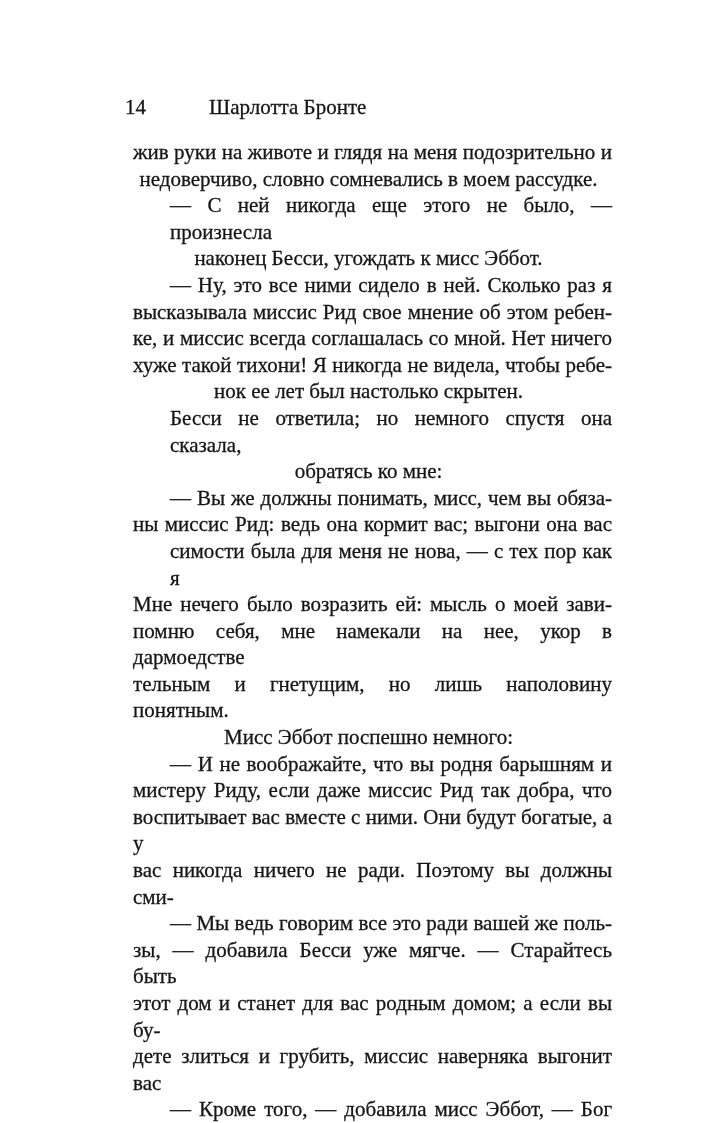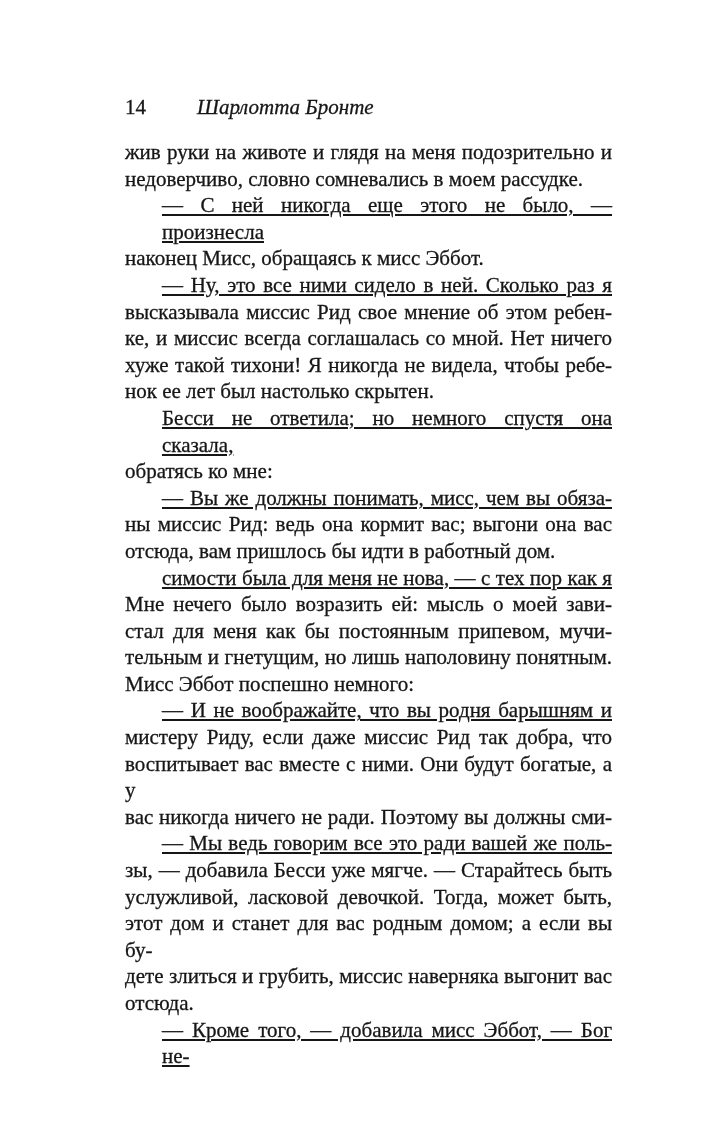--- a/index.html
+++ b/index.html
@@ -26,97 +26,93 @@
     font-size: 21px;
     line-height: 24px;
   }
   .page-number {
     position: absolute;
     left: 0;
     top: 0;
   }
   .running-author {
     position: absolute;
-    left: 72px;
+    left: 84px;
     top: 0;
-    font-style: italic;
   }
   .page-body {
     position: absolute;
     left: 125px;
     top: 139px;
     width: 487px;
     font-size: 21px;
     line-height: 26.6px;
   }
   .para { margin: 0; padding: 0; }
   .line {
     white-space: normal;
-    text-align: left;
+    text-align: center;
   }
   .line.j {
     text-align: justify;
     text-align-last: justify;
+    margin-left: 8px;
   }
   .para.indent .line:first-child {
     padding-left: 37px;
-    text-decoration: underline;
   }
 </style>
 </head>
 <body>
 
 <div class="book-page">
   <div class="running-head">
     <span class="page-number">14</span>
     <span class="running-author">Шарлотта Бронте</span>
   </div>
   <div class="page-body">
       <div class="para">
         <div class="line j">жив руки на животе и глядя на меня подозрительно и</div>
         <div class="line">недоверчиво, словно сомневались в моем рассудке.</div>
       </div>
       <div class="para indent">
         <div class="line j">— С ней никогда еще этого не было, — произнесла</div>
-        <div class="line">наконец Мисс, обращаясь к мисс Эббот.</div>
+        <div class="line">наконец Бесси, угождать к мисс Эббот.</div>
       </div>
       <div class="para indent">
         <div class="line j">— Ну, это все ними сидело в ней. Сколько раз я</div>
         <div class="line j">высказывала миссис Рид свое мнение об этом ребен-</div>
         <div class="line j">ке, и миссис всегда соглашалась со мной. Нет ничего</div>
         <div class="line j">хуже такой тихони! Я никогда не видела, чтобы ребе-</div>
         <div class="line">нок ее лет был настолько скрытен.</div>
       </div>
       <div class="para indent">
         <div class="line j">Бесси не ответила; но немного спустя она сказала,</div>
         <div class="line">обратясь ко мне:</div>
       </div>
       <div class="para indent">
         <div class="line j">— Вы же должны понимать, мисс, чем вы обяза-</div>
         <div class="line j">ны миссис Рид: ведь она кормит вас; выгони она вас</div>
-        <div class="line">отсюда, вам пришлось бы идти в работный дом.</div>
       </div>
       <div class="para indent">
         <div class="line j">симости была для меня не нова, — с тех пор как я</div>
         <div class="line j">Мне нечего было возразить ей: мысль о моей зави-</div>
-        <div class="line j">стал для меня как бы постоянным припевом, мучи-</div>
+        <div class="line j">помню себя, мне намекали на нее, укор в дармоедстве</div>
         <div class="line j">тельным и гнетущим, но лишь наполовину понятным.</div>
         <div class="line">Мисс Эббот поспешно немного:</div>
       </div>
       <div class="para indent">
         <div class="line j">— И не воображайте, что вы родня барышням и</div>
         <div class="line j">мистеру Риду, если даже миссис Рид так добра, что</div>
         <div class="line j">воспитывает вас вместе с ними. Они будут богатые, а у</div>
         <div class="line j">вас никогда ничего не ради. Поэтому вы должны сми-</div>
       </div>
       <div class="para indent">
         <div class="line j">— Мы ведь говорим все это ради вашей же поль-</div>
         <div class="line j">зы, — добавила Бесси уже мягче. — Старайтесь быть</div>
-        <div class="line j">услужливой, ласковой девочкой. Тогда, может быть,</div>
         <div class="line j">этот дом и станет для вас родным домом; а если вы бу-</div>
         <div class="line j">дете злиться и грубить, миссис наверняка выгонит вас</div>
-        <div class="line">отсюда.</div>
       </div>
       <div class="para indent">
         <div class="line j">— Кроме того, — добавила мисс Эббот, — Бог не-</div>
       </div>
     </div>
 </div>
 
 </body></html>

